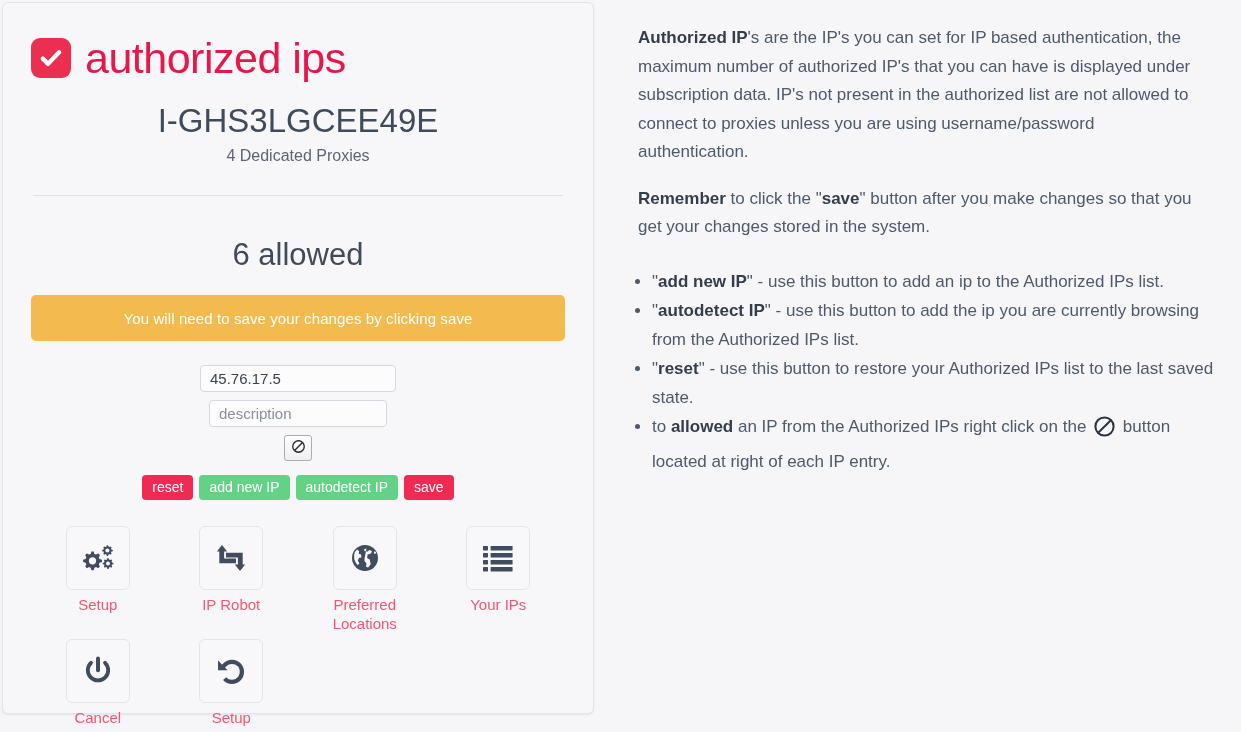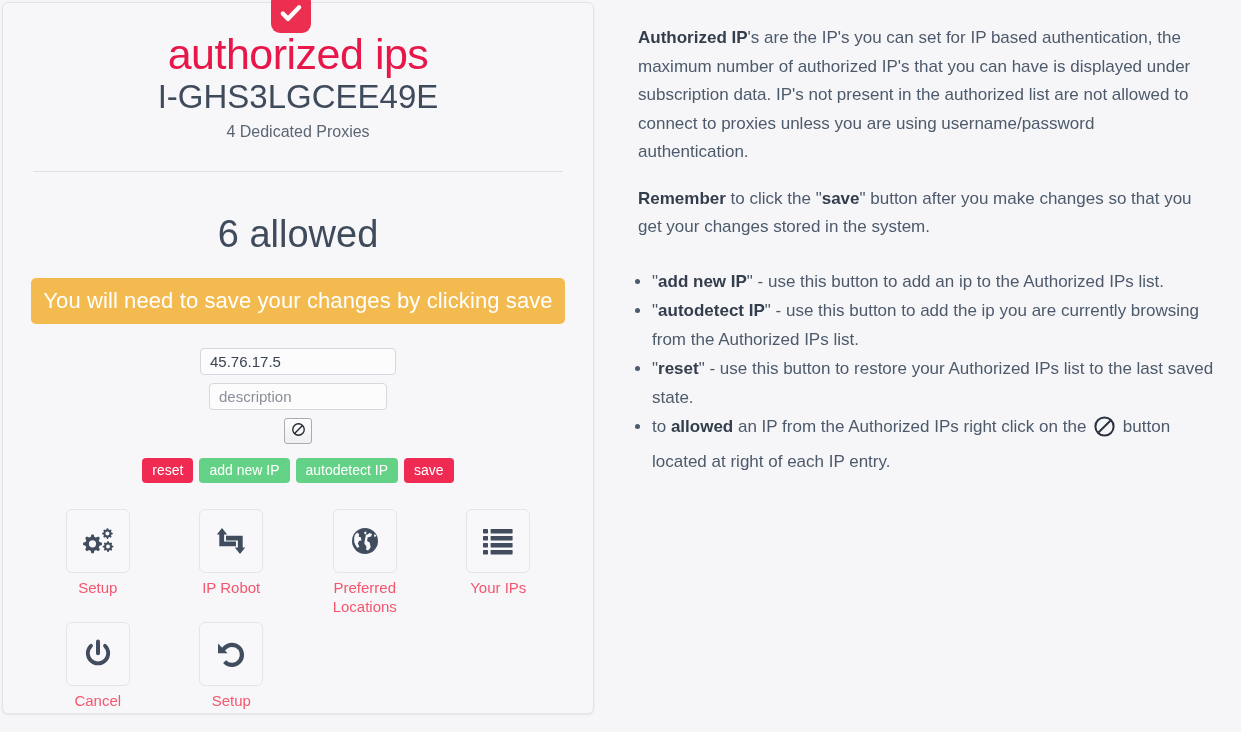--- a/index.html
+++ b/index.html
@@ -37,23 +37,23 @@
     border: 1px solid #e2e4ea;
     border-radius: 6px;
     box-shadow: 0 1px 2px rgba(60,64,80,0.09);
     padding: 0 28px;
     position: relative;
   }
 
   .brand-row {
     display: flex;
     align-items: center;
-    justify-content: center;
+    justify-content: flex-start;
+    margin-top: 24px;
     height: 62px;
-    flex-direction: column;
   }
   .brand-logo {
     width: 40px;
     height: 40px;
     border-radius: 9px;
     background: #ec2f50;
     display: inline-flex;
     align-items: center;
     justify-content: center;
     margin-right: 14px;
@@ -88,35 +88,35 @@
 
   .divider {
     height: 1px;
     background: #dfe1e7;
     margin: 30px 2px 0 2px;
   }
 
   .allowed {
     text-align: center;
     color: #3f4b5b;
-    font-size: 38px;
+    font-size: 31px;
     font-weight: 400;
     margin-top: 41px;
   }
 
   .alert {
     margin-top: 22px;
     background: #f3bb4f;
     color: #ffffff;
     border-radius: 5px;
     height: 46px;
     display: flex;
     align-items: center;
     justify-content: center;
-    font-size: 22px;
+    font-size: 15px;
     letter-spacing: 0.1px;
   }
 
   .ip-row {
     margin-top: 24px;
     display: flex;
     align-items: center;
     justify-content: center;
     gap: 8px;
     flex-direction: column;

